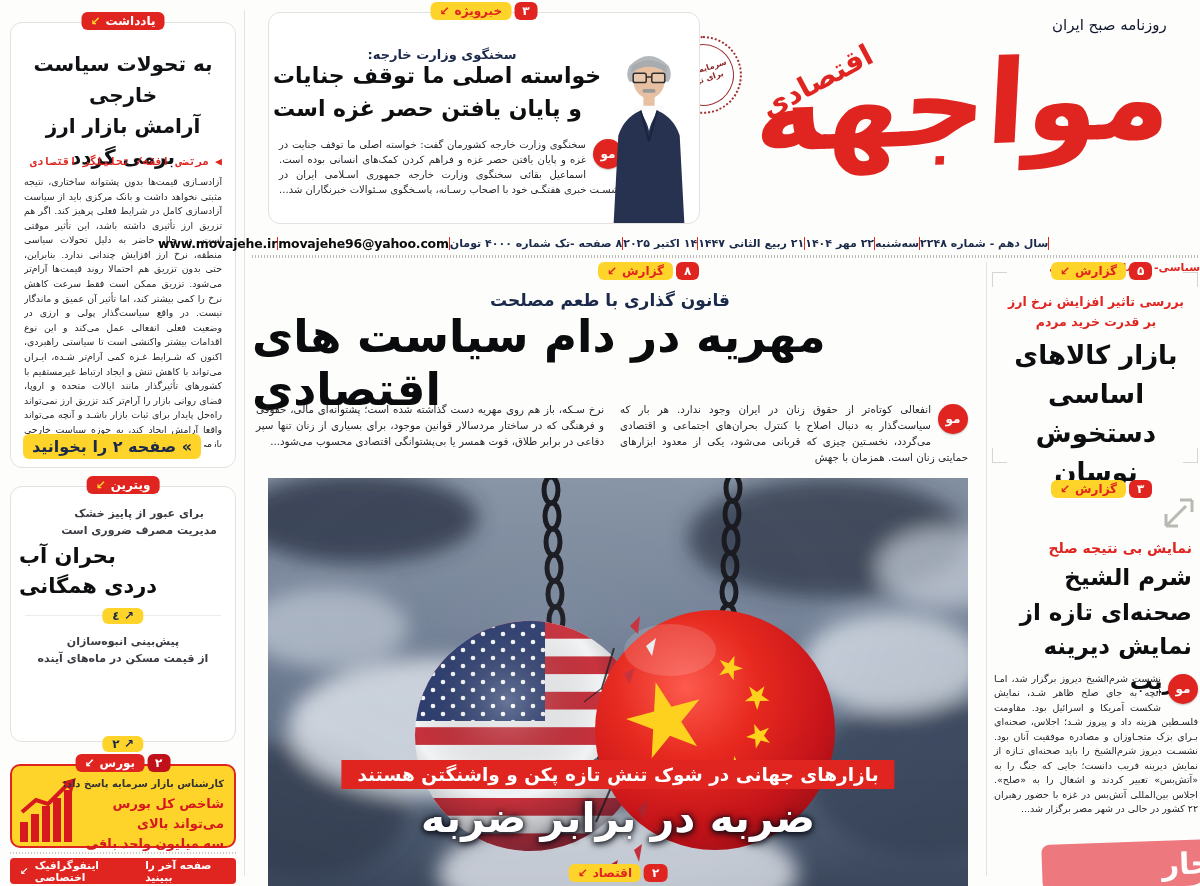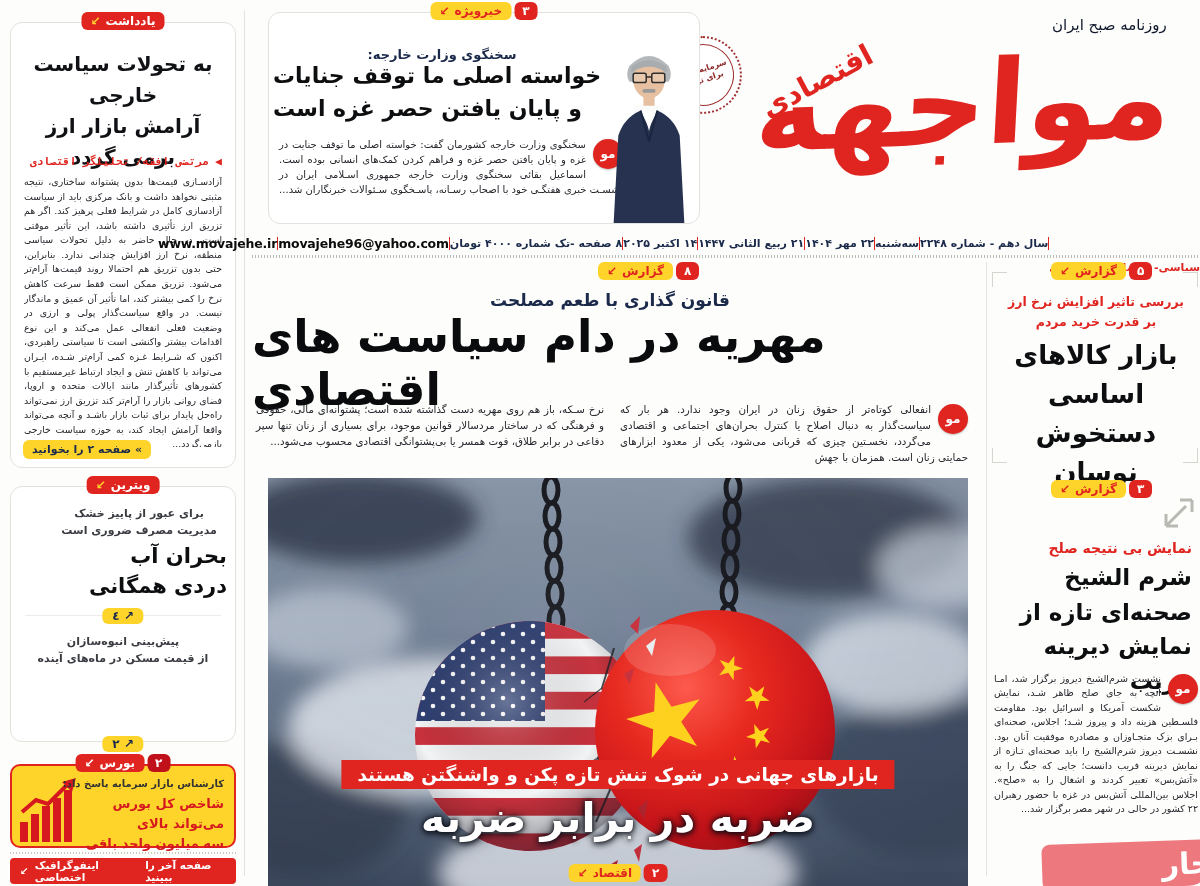--- a/index.html
+++ b/index.html
@@ -16,23 +16,23 @@
   .badge.red .pill{background:#e0241f;color:#fff;}
   .badge.red .pill .arr{color:#ffd42a;}
   .center-x{left:50%;transform:translateX(-50%);}
   .mu-icon{width:30px;height:30px;border-radius:50%;background:#e0241f;color:#fff;font-size:12px;font-weight:bold;display:flex;align-items:center;justify-content:center;float:right;margin:2px 0 4px 7px;box-shadow:0 1px 2px rgba(0,0,0,.25);}
   .body-txt{font-size:9.4px;line-height:1.55;color:#24262b;text-align:justify;}
   .kicker{color:#1b2a4a;font-weight:bold;}
   .red-kicker{color:#e0241f;font-weight:bold;}
   .mini-badge{background:#ffd42a;color:#1b2a4a;font-size:12px;font-weight:bold;border-radius:6px;padding:1px 10px;display:inline-flex;gap:4px;align-items:center;direction:ltr;}
   
   .note-title{font-size:20px;line-height:1.55;text-align:center;font-weight:bold;color:#101114;}
-  .read-badge{position:absolute;left:12px;bottom:8px;background:#ffd42a;border-radius:6px;font-size:11px;font-weight:bold;color:#1b2a4a;padding:3px 9px;}
+  .read-badge{position:absolute;left:12px;bottom:8px;background:#ffd42a;border-radius:6px;font-size:16px;font-weight:bold;color:#1b2a4a;padding:3px 9px;}
   .sc-kicker{font-size:11px;line-height:1.55;font-weight:bold;color:#3a3c42;text-align:center;}
-  .sc-title{font-size:21px;line-height:1.45;font-weight:bold;color:#0d0e10;text-align:right;}
+  .sc-title{font-size:21px;line-height:1.45;font-weight:bold;color:#0d0e10;text-align:left;}
   .sc-div{position:absolute;left:14px;right:14px;border-top:1px solid #ececea;}
   .bourse{position:absolute;left:10px;top:764px;width:226px;height:84px;background:#ffd42a;border:2px solid #e0241f;border-radius:10px;}
   .bourse .kick{position:absolute;right:10px;top:12px;font-size:10px;font-weight:bold;color:#333;}
   .bourse .ttl{position:absolute;right:10px;top:28px;width:152px;font-size:13px;line-height:1.55;font-weight:bold;color:#d6191f;text-align:right;}
   .strip{position:absolute;left:10px;top:858px;width:226px;height:26px;background:#e0241f;border-radius:4px;color:#fff;display:flex;align-items:center;direction:ltr;font-size:10.5px;font-weight:bold;padding:0 10px;gap:6px;}
   .strip .spacer{flex:1;}
   
   .tagline{position:absolute;left:1052px;top:16px;width:142px;font-size:15px;font-weight:normal;color:#0f172a;text-align:left;direction:rtl;}
   .mast-title{position:absolute;left:726px;top:6px;width:474px;height:214px;color:#e0241f;font-size:116px;font-weight:bold;line-height:196px;text-align:center;transform:skewX(-5deg) rotate(-2deg);overflow:hidden;}
   .mast-sub{position:absolute;left:756px;top:64px;color:#e0241f;font-size:29px;font-weight:bold;transform:rotate(-28deg);}

